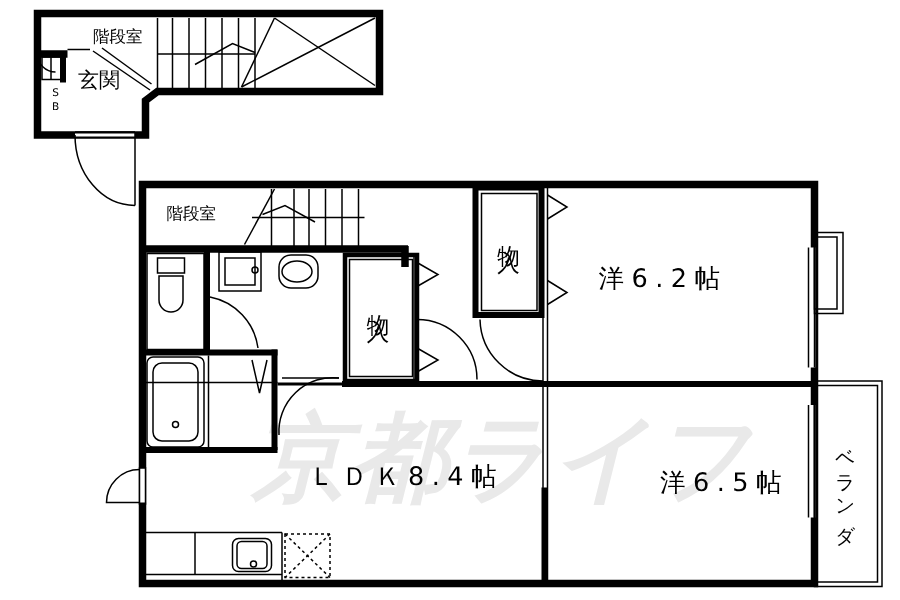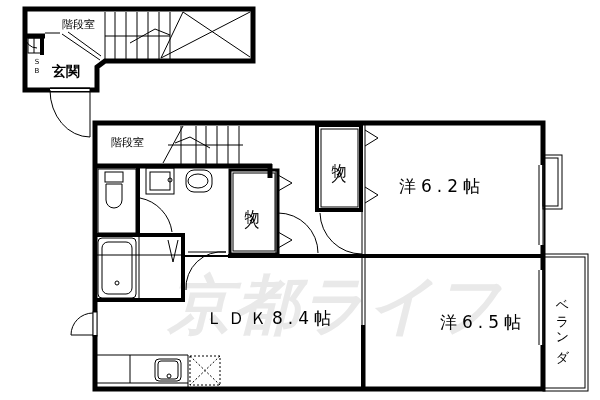--- a/index.html
+++ b/index.html
@@ -154,21 +154,21 @@
       <rect x="158" y="361" width="20" height="18" rx="3"></rect>
       <circle cx="169" cy="376" r="2"></circle>
       <rect x="190" y="356" width="30" height="29" stroke-dasharray="2,2"></rect>
       <line x1="190" y1="356" x2="220" y2="385" stroke-dasharray="2,2"></line>
       <line x1="220" y1="356" x2="190" y2="385" stroke-dasharray="2,2"></line>
     </g>
   </g>
 </svg>
 
 <div class="lbl small" style="left:62px; top:19px; font-size:11px;">階段室</div>
-<div class="lbl small" style="left:52px; top:64px; font-size:14px;font-weight:bold;">玄関</div>
+<div class="lbl small" style="left:52px; top:47px; font-size:14px;">玄関</div>
 <div class="lbl tiny" style="left:33px; top:58px; width:8px; text-align:center;"><span style="white-space:pre-line; font-size:7px; line-height:9px;">S
 B</span></div>
 
 <div class="lbl small" style="left:111px; top:137px; font-size:11px;">階段室</div>
 <div class="lbl vert" style="left:331px; top:152px;">物入</div>
 <div class="lbl vert" style="left:244px; top:198px;">物入</div>
 <div class="lbl room" style="left:399px; top:178px;">洋6.2帖</div>
 <div class="lbl room" style="left:206px; top:310px;text-align:center;">ＬＤＫ8.4帖</div>
 <div class="lbl room" style="left:404px; top:314px;margin-left:36px;">洋6.5帖</div>
 <div class="lbl vert" style="left:556px; top:290px; font-size:13px; letter-spacing:2px;">ベランダ</div>

